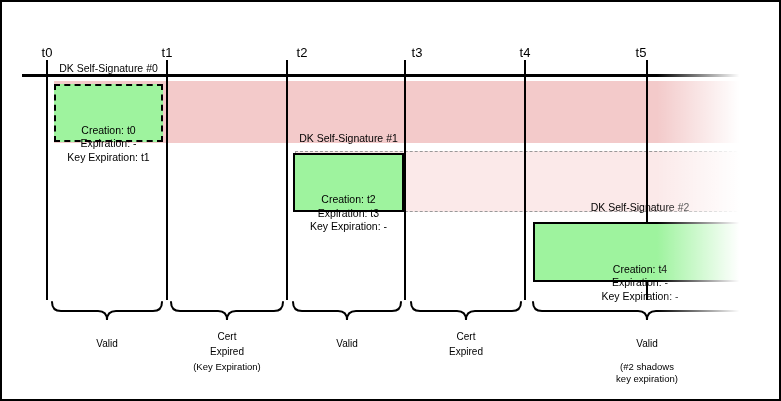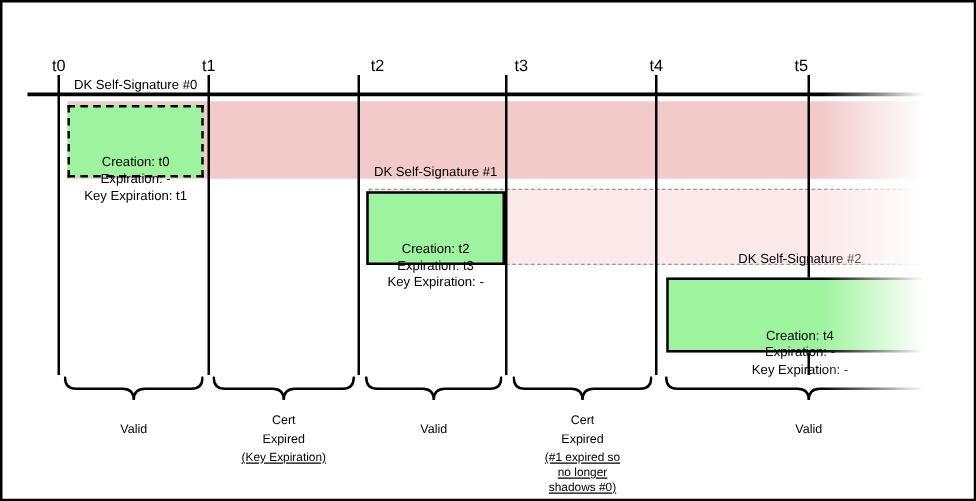--- a/index.html
+++ b/index.html
@@ -65,21 +65,20 @@
     z-index:2;
   }
   .period-label{
     font-size:10px;line-height:15px;white-space:pre-line;
     min-height:31px;
     display:flex;align-items:center;justify-content:center;
   }
   .period-sub{
     font-size:9.5px;line-height:12px;white-space:pre-line;
     margin-top:2px;
-    text-decoration:underline;
   }
   .fade-overlay{
     position:absolute;left:655px;top:55px;width:121px;height:268px;
     background:linear-gradient(to right, rgba(255,255,255,0) 0%, #ffffff 68%, #ffffff 100%);
     z-index:4;
     pointer-events:none;
   }
 </style>
 </head>
 <body>
@@ -148,23 +147,22 @@
     <div class="period-label">Cert
 Expired</div>
     <div class="period-sub">(Key Expiration)</div>
   </div>
   <div class="period" style="left:270px">
     <div class="period-label">Valid</div>
   </div>
   <div class="period" style="left:389px">
     <div class="period-label">Cert
 Expired</div>
-    <div class="period-sub">(#1 expired so
-no longer
-shadows #0)</div>
   </div>
   <div class="period" style="left:570px">
     <div class="period-label">Valid</div>
+    <div class="period-sub">(#2 shadows
+key expiration)</div>
   </div>
 
   <div class="fade-overlay"></div>
 
 </div>
 
 </body></html>

